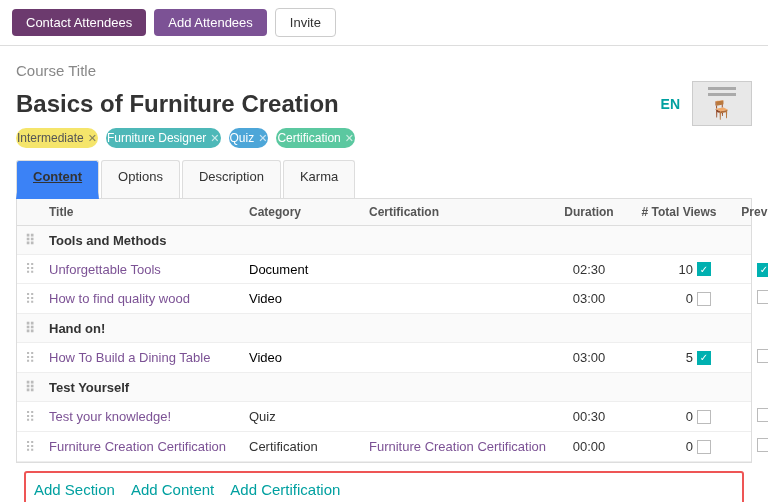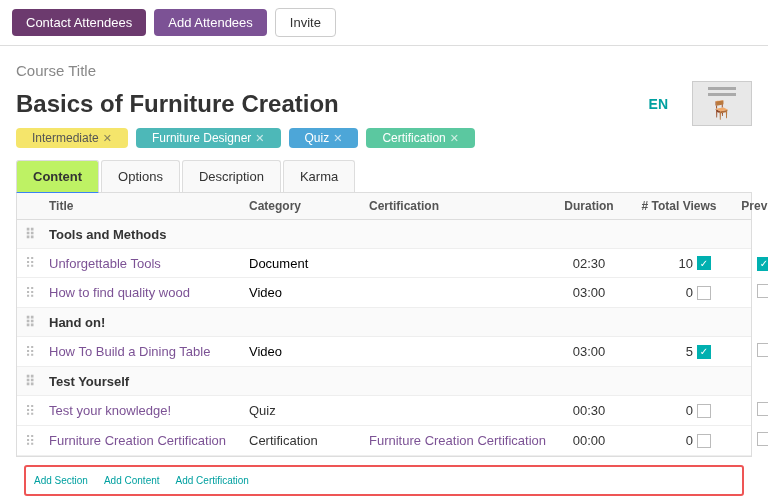--- a/index.html
+++ b/index.html
@@ -62,21 +62,21 @@
 
     .course-title {
       font-size: 24px;
       font-weight: bold;
       color: #333;
     }
 
     .course-meta-right {
       display: flex;
       align-items: center;
-      gap: 24px;
+      gap: 12px;
     }
 
     .lang-badge {
       color: #00a0a0;
       font-weight: bold;
       font-size: 14px;
     }
 
     .course-thumb {
       width: 60px;
@@ -93,22 +93,22 @@
     .tags-row {
       display: flex;
       gap: 8px;
       margin-bottom: 12px;
       flex-wrap: wrap;
     }
 
     .tag {
       display: flex;
       align-items: center;
-      padding: 3px 16px;
-      border-radius: 4px;
+      padding: 3px 1px;
+      border-radius: 10px;
       font-size: 12px;
       gap: 4px;
     }
     .tag-yellow { background: #f5e56b; color: #555; }
     .tag-teal { background: #4db8b8; color: #fff; }
     .tag-blue { background: #4da6d8; color: #fff; }
     .tag-green { background: #5bc8a0; color: #fff; }
 
     .tag-close {
       cursor: pointer;
@@ -128,24 +128,25 @@
       border: 1px solid #ddd;
       border-bottom: none;
       background: #f9f9f9;
       font-size: 13px;
       color: #333;
       margin-right: 2px;
       border-radius: 3px 3px 0 0;
     }
 
     .tab.active {
-      background: #bef264;
-      border-bottom: 1px solid #3b82f6;
+      background: #3b82f6;
+      border-bottom: 7px solid #3b82f6;
       margin-bottom: -1px;
       font-weight: bold;
+      text-decoration: underline;
     }
 
     .table-container {
       border: 1px solid #ddd;
       border-top: none;
     }
 
     .table-header {
       display: grid;
       grid-template-columns: 24px 200px 120px 180px 80px 100px 70px 80px 30px;
@@ -235,21 +236,21 @@
       padding: 8px;
       gap: 16px;
       border: 2px solid #e55;
       margin: 8px;
       border-radius: 3px;
     }
 
     .add-link {
       color: #00a0a0;
       cursor: pointer;
-      font-size: 10px;
+      font-size: 15px;
       text-decoration: none;
     }
 
     .col-drag { }
     .col-title { }
     .col-category { }
     .col-cert { }
     .col-duration { text-align: center; }
     .col-views { text-align: center; }
     .col-preview { text-align: center; }

